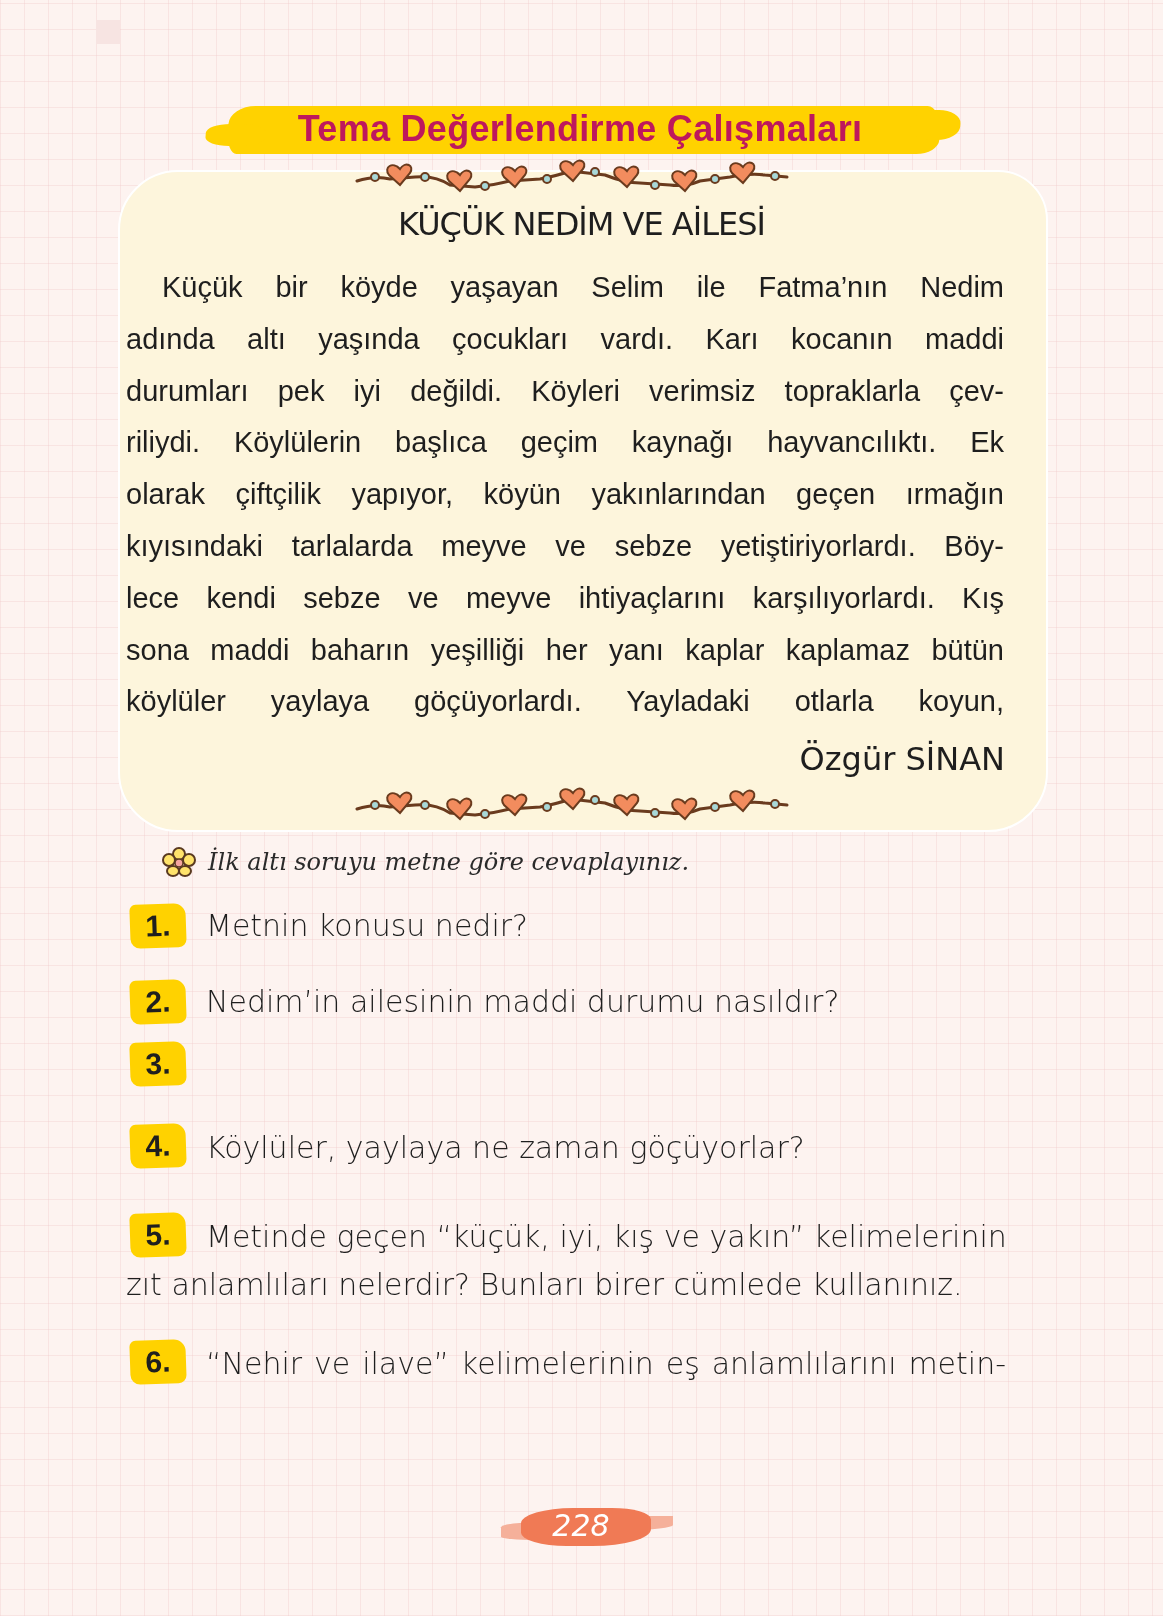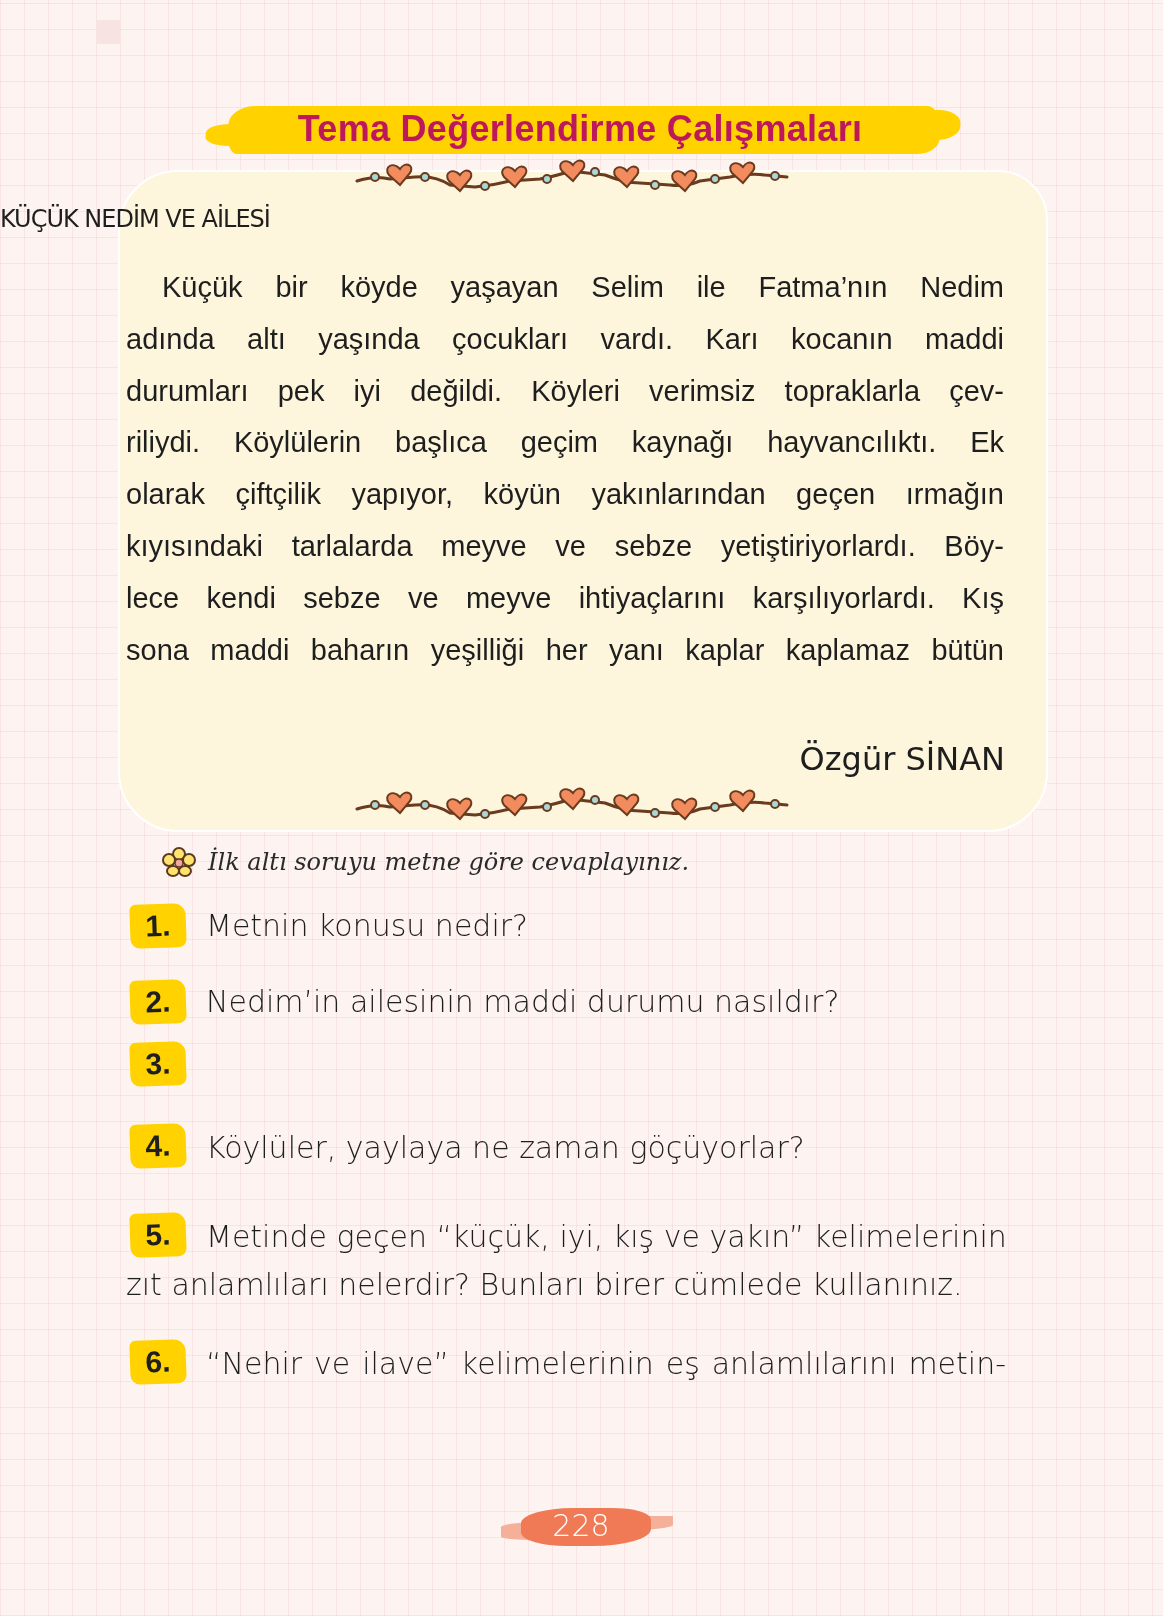--- a/index.html
+++ b/index.html
@@ -43,22 +43,22 @@
     position: absolute; left: 118px; top: 170px; width: 930px; height: 662px;
     background: #fdf5dc;
     border: 2px solid #ffffff;
     border-radius: 60px 50px 60px 60px;
   }
   .garland { position: absolute; left: 355px; width: 435px; height: 40px; }
   .garland.top { top: 157px; }
   .garland.bottom { top: 785px; }
 
   .story-title {
-    position: absolute; left: 0; top: 205px; width: 1163px; text-align: left;
-    font-family: "DejaVu Sans", sans-serif; font-size: 24px; letter-spacing: -1px; color: #1e1e1e;
+    position: absolute; left: 0; top: 205px; width: 1163px; text-align: center;
+    font-family: "DejaVu Sans", sans-serif; font-size: 32px; letter-spacing: -1px; color: #1e1e1e;
   }
   .story-body {
     position: absolute; left: 126px; top: 262px; width: 878px;
     font-family: Liberation Sans, sans-serif; font-weight: 300;
     font-size: 29px; line-height: 51.8px; color: #1e1e1e;
     text-align: justify;
   }
   .story-line { display: block; text-align: justify; text-align-last: justify; white-space: nowrap; }
   .story-line.indent { padding-left: 36px; }
   .story-line.last { text-align-last: left; }
@@ -86,21 +86,21 @@
   .q-text {
     position: absolute; left: 80px; right: 0; top: 0;
     font-family: "DejaVu Sans", sans-serif; font-weight: 300; font-size: 30px; line-height: 48px; color: #1e1e1e;
     white-space: nowrap;
   }
   .q-text.multi { left: 0; white-space: normal; }
   .q-text.multi .first { display: block; padding-left: 80px; text-align: justify; text-align-last: justify; white-space: nowrap; }
   .q-text.multi .second { display: block; white-space: nowrap; }
 
   
-  .page-num-wrap { position: absolute; left: 476px; top: 1496px; width: 210px; height: 60px; }
+  .page-num-wrap { position: absolute; left: 476px; top: 1496px; width: 210px; height: 60px; font-style: italic; }
   .page-brush {
     position: absolute; left: 45px; top: 12px; width: 130px; height: 38px;
     background: #f07a55; border-radius: 40% 30% 45% 35%;
     box-shadow: -30px 4px 0 -10px #f5b09a, 34px -4px 0 -12px #f5b09a;
   }
   .page-num {
     position: absolute; left: 0; top: 12px; width: 100%; text-align: center;
     font-family: "DejaVu Sans", sans-serif; font-weight: 300; font-size: 30px; color: #ffffff;
   }
 </style>
@@ -143,20 +143,21 @@
 
 <div class="story-body">
   <span class="story-line indent">Küçük bir köyde yaşayan Selim ile Fatma’nın Nedim</span>
   <span class="story-line">adında altı yaşında çocukları vardı. Karı kocanın maddi</span>
   <span class="story-line">durumları pek iyi değildi. Köyleri verimsiz topraklarla çev-</span>
   <span class="story-line">riliydi. Köylülerin başlıca geçim kaynağı hayvancılıktı. Ek</span>
   <span class="story-line">olarak çiftçilik yapıyor, köyün yakınlarından geçen ırmağın</span>
   <span class="story-line">kıyısındaki tarlalarda meyve ve sebze yetiştiriyorlardı. Böy-</span>
   <span class="story-line">lece kendi sebze ve meyve ihtiyaçlarını karşılıyorlardı. Kış</span>
   <span class="story-line">sona maddi baharın yeşilliği her yanı kaplar kaplamaz bütün</span>
+  <span class="story-line">köylüler yaylaya göçüyorlardı. Yayladaki otlarla koyun,</span>
 </div>
 
 <div class="author">Özgür SİNAN</div>
 
 <svg class="garland bottom" viewBox="0 0 435 40">
   <path d="M2 24 Q20 18 35 22 L60 20 Q80 18 95 28 L120 30 Q140 28 155 24 L185 22 Q205 18 215 14 L250 18 Q270 26 285 26 L315 28 Q330 30 345 24 L375 20 Q395 16 410 18 L432 20" fill="none" stroke="#6a3b1e" stroke-width="3" stroke-linecap="round"></path>
   <g fill="#a8d8d8" stroke="#6a3b1e" stroke-width="2">
     <circle cx="20" cy="20" r="4"></circle>
       <circle cx="70" cy="20" r="4"></circle>
       <circle cx="130" cy="29" r="4"></circle>

